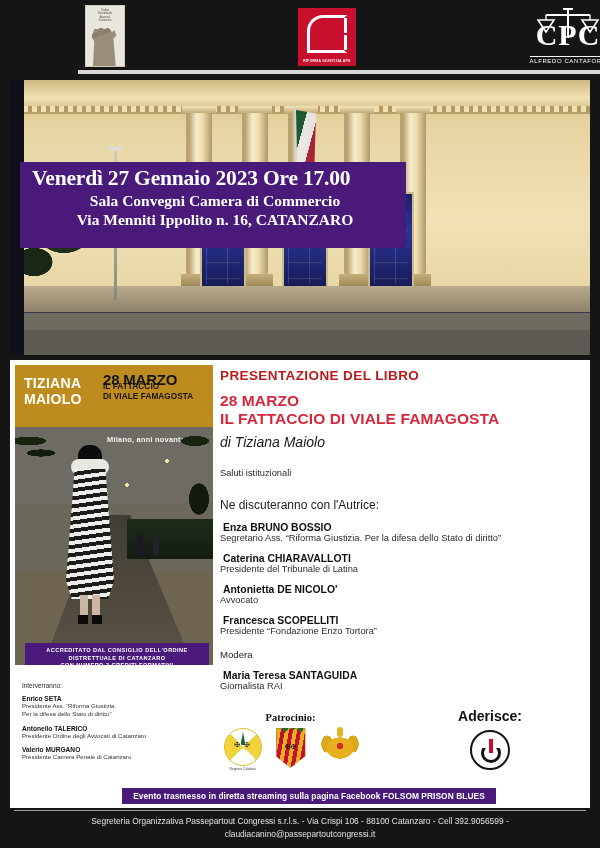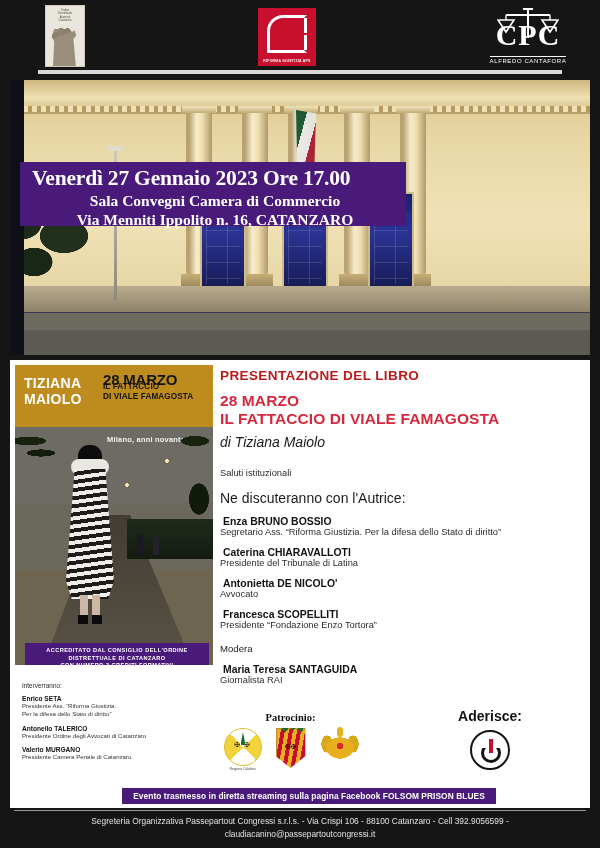--- a/index.html
+++ b/index.html
@@ -2,21 +2,21 @@
 <html><head>
 <meta charset="utf-8">
 <style>
   * { box-sizing: border-box; margin: 0; padding: 0; }
   html, body {
     width: 600px; height: 848px;
     background: #141414;
     font-family: "Liberation Sans", sans-serif;
     overflow: hidden;
   }
-  .poster { position: relative; width: 600px; height: 848px; background: #151515; }
+  .poster { position: relative; width: 600px; height: 848px; background: #151515; padding-left: 40px; }
 
   
   .logobar { position: relative; height: 78px; width: 600px; }
 
   .logo-book {
     position: absolute; left: 45px; top: 5px; width: 40px; height: 62px;
     background: #e9e6de; border: 1px solid #cfcabc;
     display: flex; flex-direction: column; align-items: center;
     padding-top: 3px; overflow: hidden;
   }
@@ -141,21 +141,21 @@
   .flag {
     position:absolute; left:286px; top:30px; width:20px; height:60px;
     background: linear-gradient(105deg,#0f4d2a 0 32%, #e8e8e8 32% 64%, #a6192e 64% 100%);
     clip-path: polygon(0 0, 100% 6%, 92% 96%, 6% 86%); opacity:.92;
   }
   .flagpole { position:absolute; left:284px; top:26px; width:2px; height:78px; background:#d8d2c2;}
   .hero-dark-left { position:absolute; left:0; top:0; width:14px; height:275px; background:#0f1017; }
 
   
   .datebox {
-    position: absolute; left: 10px; top: 82px; width: 386px; height: 64px;
+    position: absolute; left: 10px; top: 82px; width: 386px; height: 86px;
     background: #4a1a7a; color: #ffffff;
     font-family: "Liberation Serif", serif;
     padding: 3px 8px 5px 12px;
   }
   .datebox .l1 { font-size: 21.5px; font-weight: bold; letter-spacing: -.2px; line-height: 26px; white-space: nowrap;}
   .datebox .l2 { font-size: 15.5px; font-weight: bold; text-align: center; line-height: 19px;}
   .datebox .l3 { font-size: 15.5px; font-weight: bold; text-align: center; line-height: 19px;}
 
   
   .panel {
@@ -248,21 +248,21 @@
   }
   .accred div { font-size:5.6px; font-weight:bold; letter-spacing:.45px; line-height:7.6px; }
 
   
   .rcol { position:absolute; left:210px; top:8px; width:362px; }
   .h-pres { font-size:13.5px; font-weight:bold; color:#b91c1c; letter-spacing:.4px; }
   .h-date { font-size:15.5px; font-weight:bold; color:#d6283c; margin-top:9px; letter-spacing:.1px; }
   .h-title { font-size:15.5px; font-weight:bold; color:#d6283c; letter-spacing:.1px; }
   .h-author { font-size:14px; font-style:italic; color:#1b1b1b; margin-top:6px; }
   .h-saluti { font-size:9.3px; color:#2a2a2a; margin-top:18px; }
-  .h-ne { font-size:14px; color:#1c1c1c; margin-top:12px; }
+  .h-ne { font-size:12px; color:#1c1c1c; margin-top:20px; }
   .sp-block { margin-top:10px; }
   .sp-name { font-size:10.4px; font-weight:bold; color:#111; padding-left:3px; }
   .sp-role { font-size:9.3px; color:#2c2c2c; }
   .h-modera { font-size:9.6px; color:#1c1c1c; margin-top:13px; }
 
   
   .interv { position:absolute; left:12px; top:322px; width:195px; }
   .iv-head { font-size:6.4px; color:#2b2b2b; }
   .iv-block { margin-top:6px; }
   .iv-name { font-size:6.6px; font-weight:bold; color:#101010; }

